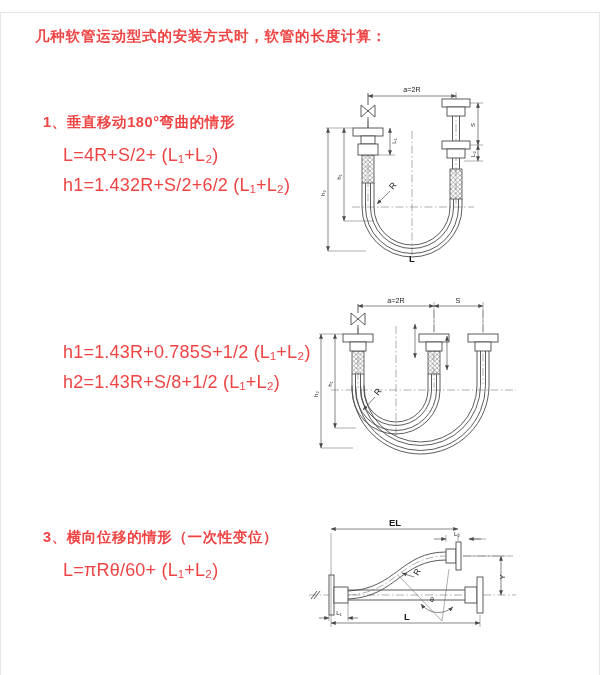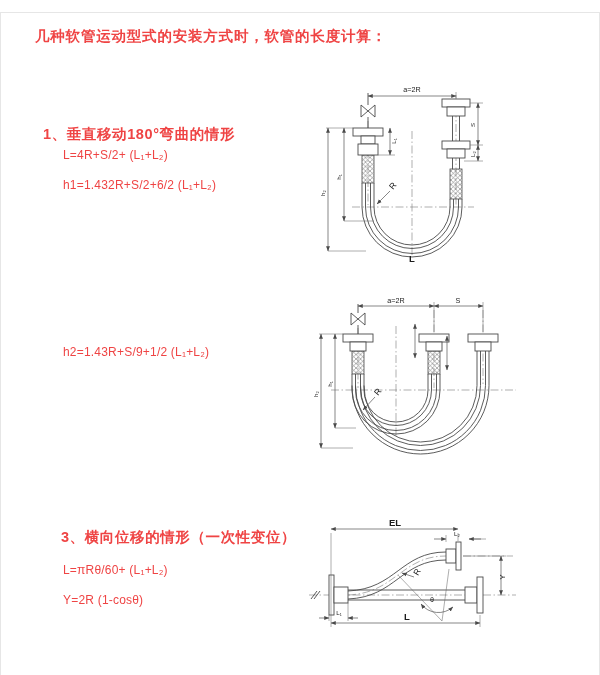--- a/index.html
+++ b/index.html
@@ -2,21 +2,21 @@
 <html><head>
 <meta charset="utf-8">
 <style>
   html,body{margin:0;padding:0;background:#ffffff;}
   .page{position:relative;width:600px;height:675px;background:#fff;overflow:hidden;
         font-family:"Liberation Sans","DejaVu Sans",sans-serif;color:#ef4444;
         border:1px solid #e6e6e6;box-sizing:border-box;margin-top:12px;}
   .title{position:absolute;left:34px;top:14px;font-size:14.5px;font-weight:bold;letter-spacing:0.8px;}
   .sec-heading{position:absolute;font-size:14.5px;font-weight:bold;letter-spacing:0.6px;white-space:nowrap;}
   .formulas{position:absolute;}
-  .formula{font-size:12px;line-height:30px;white-space:nowrap;letter-spacing:0.2px;}
+  .formula{font-size:18px;line-height:30px;white-space:nowrap;letter-spacing:0.2px;}
   .diagram{position:absolute;}
   
   .draw{stroke:#4a4a4a;stroke-width:0.9;fill:none;}
   .thin{stroke:#6a6a6a;stroke-width:0.55;fill:none;}
   .dim{stroke:#555;stroke-width:0.7;fill:none;}
   .cl{stroke:#7a7a7a;stroke-width:0.6;fill:none;stroke-dasharray:8 2.5 1.5 2.5;}
   .fit{fill:#fff;stroke:#4a4a4a;stroke-width:0.9;}
   .lbl{fill:#1c1c1c;font-family:"Liberation Sans","DejaVu Sans",sans-serif;}
   .slbl{font-size:6.2px;}
   .mlbl{font-size:7.2px;}
@@ -33,21 +33,21 @@
         <path d="M0,1 L7.5,4 L0,7 z" fill="#4a4a4a"></path>
       </marker>
       <pattern id="braid" width="4.5" height="4.5" patternUnits="userSpaceOnUse">
         <path d="M0,4.5 L4.5,0 M0,0 L4.5,4.5" stroke="#7d7d7d" stroke-width="0.6" fill="none"></path>
       </pattern>
     </defs>
   </svg>
 
   <div class="title">几种软管运动型式的安装方式时，软管的长度计算：</div>
 
-  <div class="sec-heading" style="left:42px;top:112px">1、垂直移动180°弯曲的情形</div>
+  <div class="sec-heading" style="left:42px;top:100px">1、垂直移动180°弯曲的情形</div>
   <div class="formulas" style="left:62px;top:127px">
     <div class="formula">L=4R+S/2+ (L₁+L₂)</div>
     <div class="formula">h1=1.432R+S/2+6/2 (L₁+L₂)</div>
   </div>
 
   <svg class="diagram" style="left:315px;top:68px" width="265" height="190" viewBox="0 0 265 190">
 
     <g class="cl">
       <path d="M52,40 L52,124 M140,14 L140,124 M96,50 L96,174 M36,126 L158,126"></path>
     </g>
@@ -122,21 +122,22 @@
 
     <g>
       <line class="dim" x1="74" y1="110" x2="61" y2="123" marker-end="url(#ah)"></line>
       <text class="lbl" font-size="8.5" x="77" y="109" transform="rotate(-50 77,109)">R</text>
     </g>
 
     <text class="lbl blbl" x="96" y="181" text-anchor="middle">L</text>
   </svg>
 
   <div class="formulas" style="left:62px;top:324px">
-    <div class="formula">h2=1.43R+S/9+1/2 (L₁+L₂)</div>
+    <div class="formula">h1=1.43R+0.785S+1/2 (L₁+L₂)</div>
+    <div class="formula">h2=1.43R+S/8+1/2 (L₁+L₂)</div>
   </div>
 
   <svg class="diagram" style="left:310px;top:283px" width="285" height="180" viewBox="0 0 285 180">
     <g class="cl">
       <path d="M47,32 L47,92 M123,14 L123,92 M172,14 L172,88 M85,30 L85,140 M20,94 L205,94"></path>
     </g>
 
     <g class="draw">
       <path d="M41,94 A44,44 0 0 0 129,94"></path>
       <path d="M44.5,94 A40.5,40.5 0 0 0 125.5,94"></path>
@@ -199,24 +200,23 @@
       <line class="dim" x1="10" y1="38" x2="10" y2="152" marker-start="url(#ah)" marker-end="url(#ah)"></line>
       <text class="lbl slbl" x="7" y="98" text-anchor="middle" transform="rotate(-90 7,98)">h₂</text>
     </g>
 
     <g>
       <line class="dim" x1="64" y1="101" x2="52" y2="114" marker-end="url(#ah)"></line>
       <text class="lbl" font-size="8.5" x="67" y="100" transform="rotate(-50 67,100)">R</text>
     </g>
   </svg>
 
-  <div class="sec-heading" style="left:60px;top:515px">3、横向位移的情形（一次性变位）</div>
+  <div class="sec-heading" style="left:42px;top:515px">3、横向位移的情形（一次性变位）</div>
   <div class="formulas" style="left:62px;top:542px">
     <div class="formula">L=πRθ/60+ (L₁+L₂)</div>
-    <div class="formula">Y=2R (1-cosθ)</div>
   </div>
 
   <svg class="diagram" style="left:300px;top:498px" width="295" height="160" viewBox="0 0 295 160">
 
     <g class="cl">
       <path d="M8,84 L215,84"></path>
       <path d="M47,84 C95,82 100,45 145,45"></path>
       <path d="M162,45 L212,45"></path>
     </g>
 

